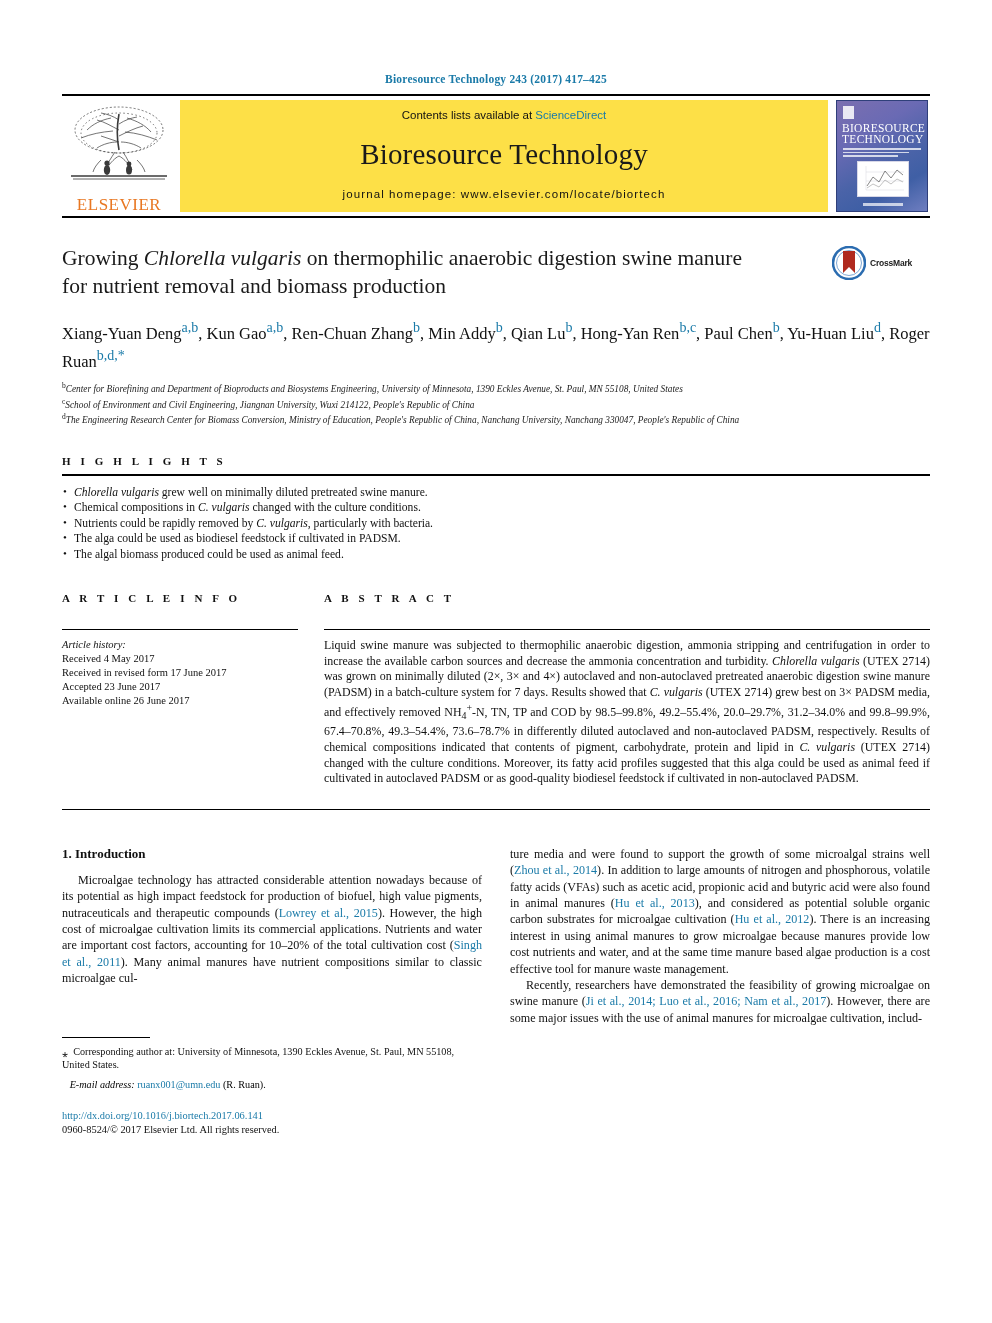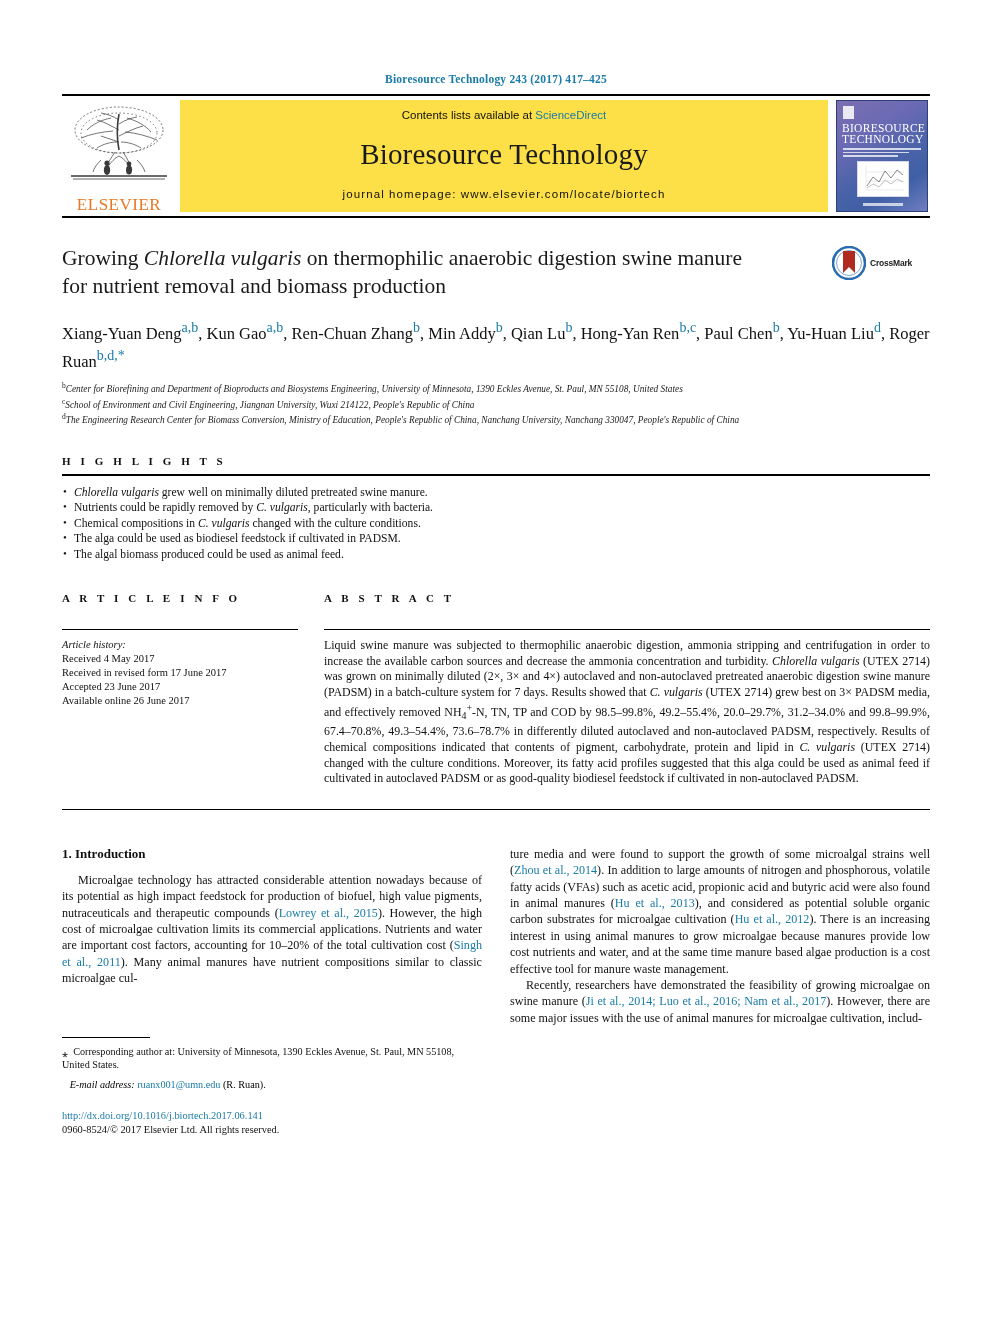--- a/index.html
+++ b/index.html
@@ -370,22 +370,22 @@
     <div><sup>b</sup><span>Center for Biorefining and Department of Bioproducts and Biosystems Engineering, University of Minnesota, 1390 Eckles Avenue, St. Paul, MN 55108, United States</span></div>
     <div><sup>c</sup><span>School of Environment and Civil Engineering, Jiangnan University, Wuxi 214122, People's Republic of China</span></div>
     <div><sup>d</sup><span>The Engineering Research Center for Biomass Conversion, Ministry of Education, People's Republic of China, Nanchang University, Nanchang 330047, People's Republic of China</span></div>
   </div>
 
   <div class="highlights">
     <div class="hl-head sec-label">H I G H L I G H T S</div>
     <div class="rule-thick"></div>
     <ul class="hl-list">
       <li><i>Chlorella vulgaris</i> grew well on minimally diluted pretreated swine manure.</li>
+      <li>Chemical compositions in <i>C. vulgaris</i> changed with the culture conditions.</li>
       <li>Nutrients could be rapidly removed by <i>C. vulgaris</i>, particularly with bacteria.</li>
-      <li>Chemical compositions in <i>C. vulgaris</i> changed with the culture conditions.</li>
       <li>The alga could be used as biodiesel feedstock if cultivated in PADSM.</li>
       <li>The algal biomass produced could be used as animal feed.</li>
     </ul>
   </div>
 
   <div class="infoabs">
 
     <div class="col-info">
       <div class="ia-head sec-label">A R T I C L E   I N F O</div>
       <div class="rule-thin"></div>

